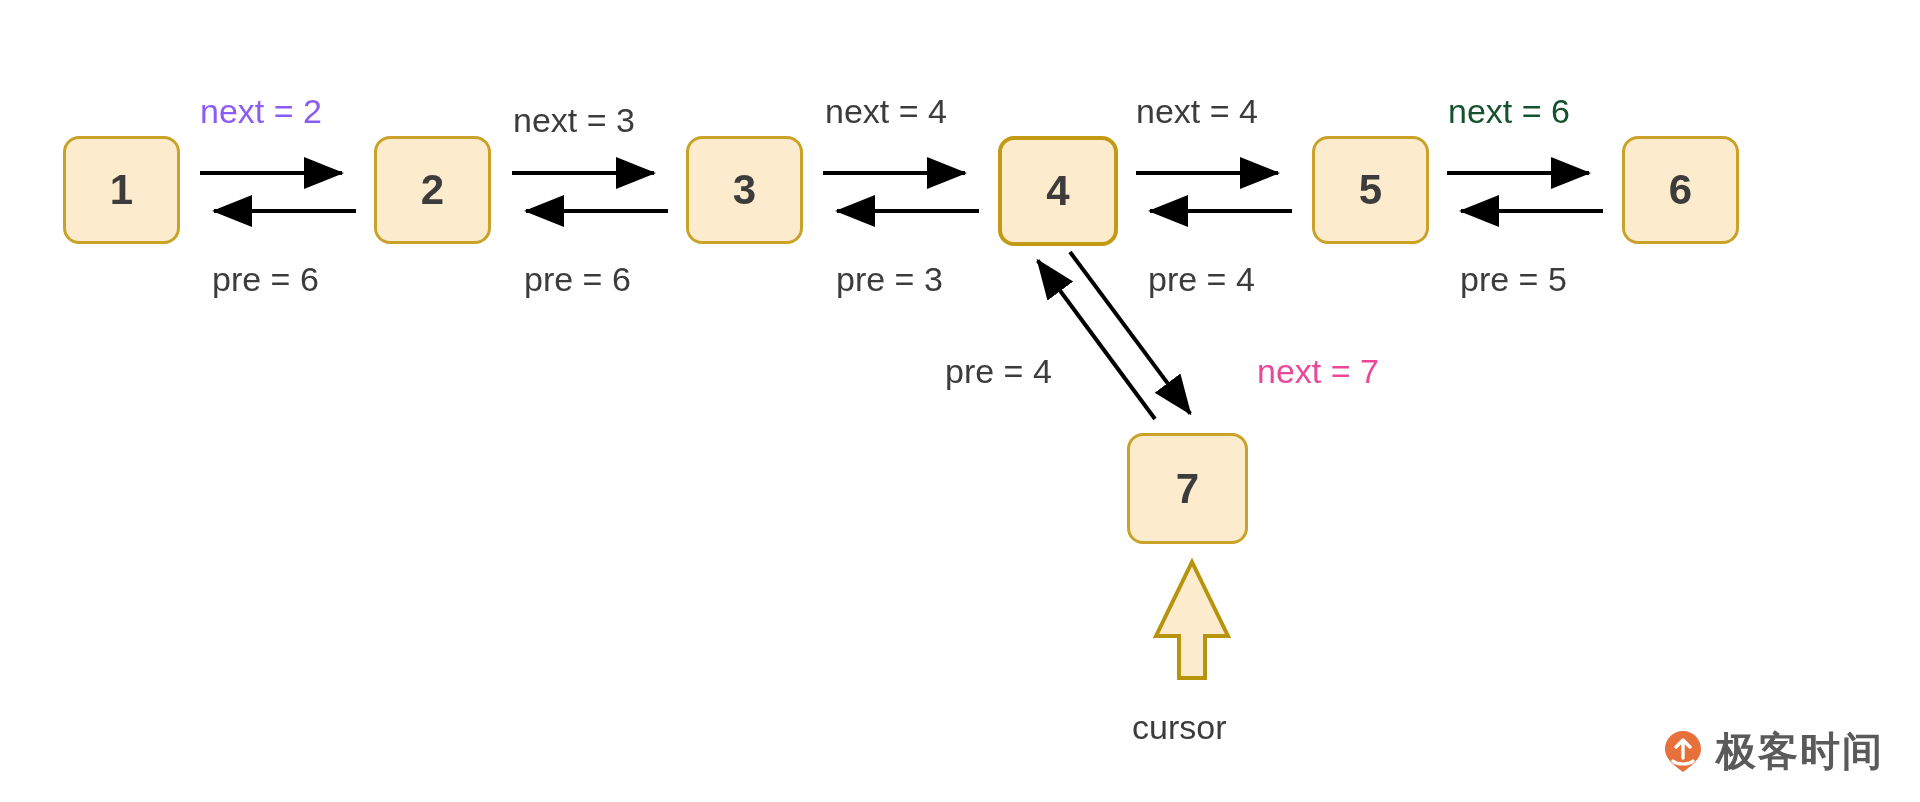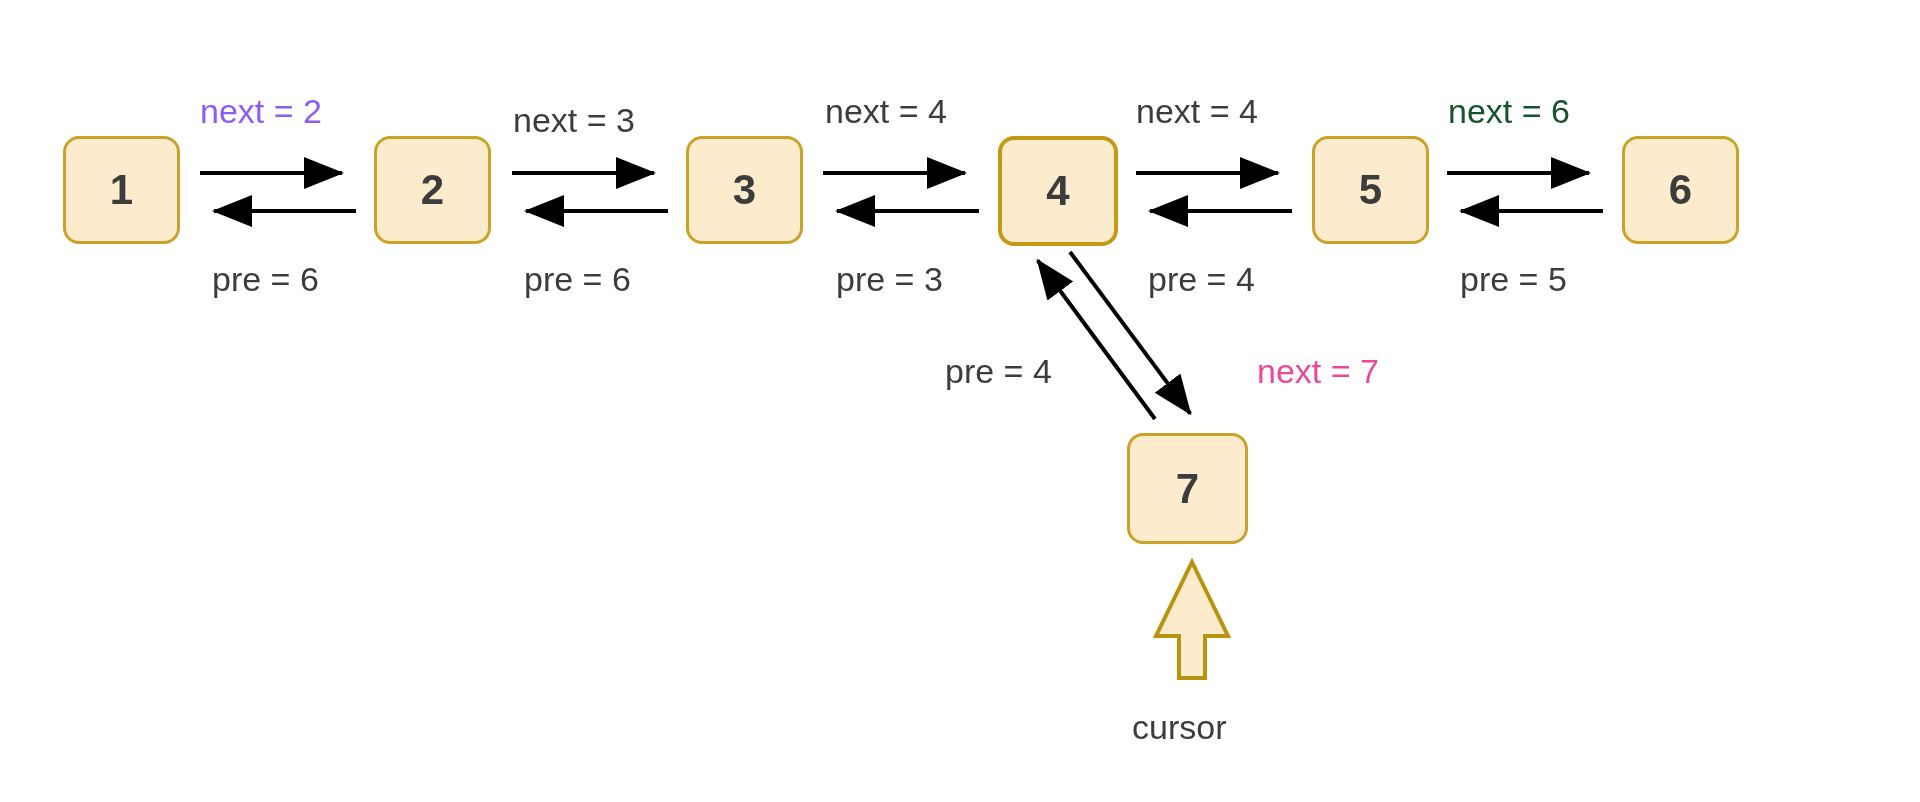--- a/index.html
+++ b/index.html
@@ -136,14 +136,22 @@
       <div class="edge-label" style="left: 524px; top: 262px; color: rgb(60, 60, 60);">pre = 6</div>
       <div class="edge-label" style="left: 836px; top: 262px; color: rgb(60, 60, 60);">pre = 3</div>
       <div class="edge-label" style="left: 1148px; top: 262px; color: rgb(60, 60, 60);">pre = 4</div>
       <div class="edge-label" style="left: 1460px; top: 262px; color: rgb(60, 60, 60);">pre = 5</div>
       <div class="edge-label" style="left: 945px; top: 354px; color: rgb(60, 60, 60);">pre = 4</div>
       <div class="edge-label" style="left: 1244px; top: 354px; color: #ec4899; margin-left: 13px;">next = 7</div>
     </div>
 
   <div class="cursor-label" id="cursor-label" style="left: 1132px; top: 710px; color: rgb(60, 60, 60);">cursor</div>
 
+  <div class="watermark" id="watermark" style="left: 1660px; top: 728px;">
+    <svg width="46" height="46" viewBox="0 0 46 46">
+      <path d="M23 3 C13 3 5 11 5 21 C5 31 15 38 23 44 C31 38 41 31 41 21 C41 11 33 3 23 3 Z" fill="#E8703A"></path>
+      <path d="M23 12 L23 30 M23 12 L16 19 M23 12 L30 19" stroke="#ffffff" stroke-width="3.4" fill="none" stroke-linecap="round"></path>
+      <path d="M13 33 C17 37 29 37 33 33" stroke="#ffffff" stroke-width="3.2" fill="none" stroke-linecap="round"></path>
+    </svg>
+    <span class="watermark-text">极客时间</span>
+  </div>
 
 </div>
 
 </body></html>

